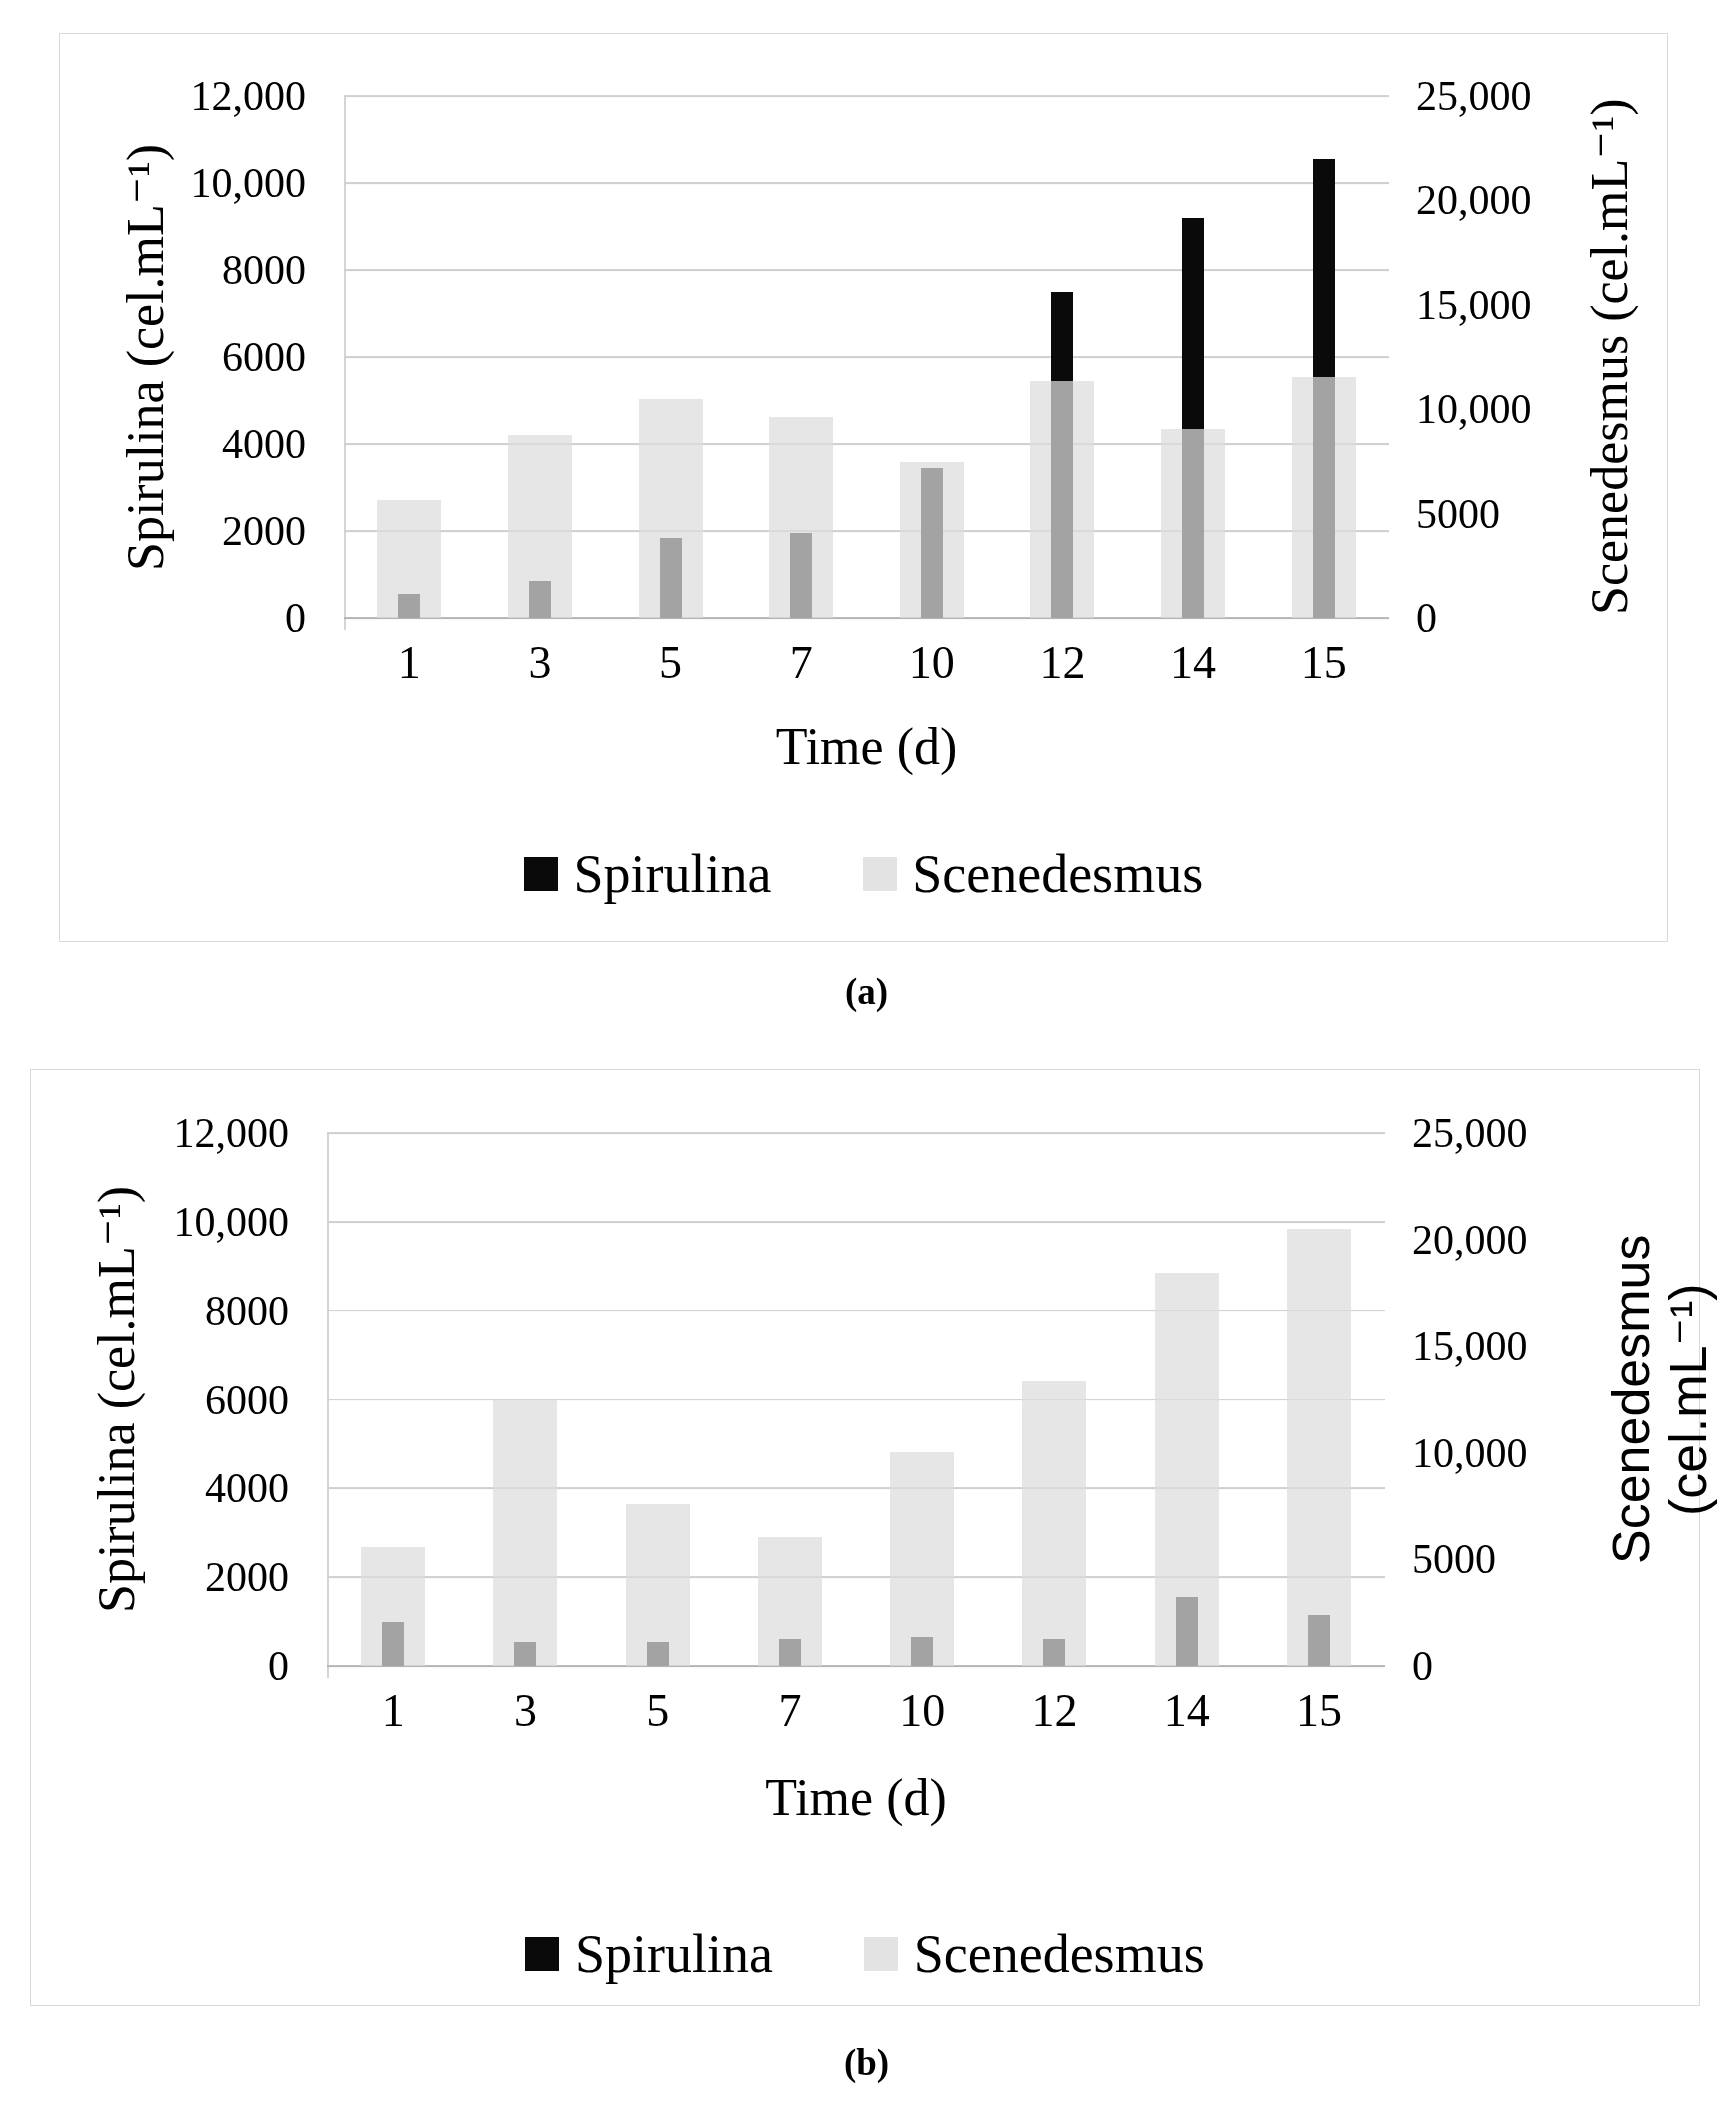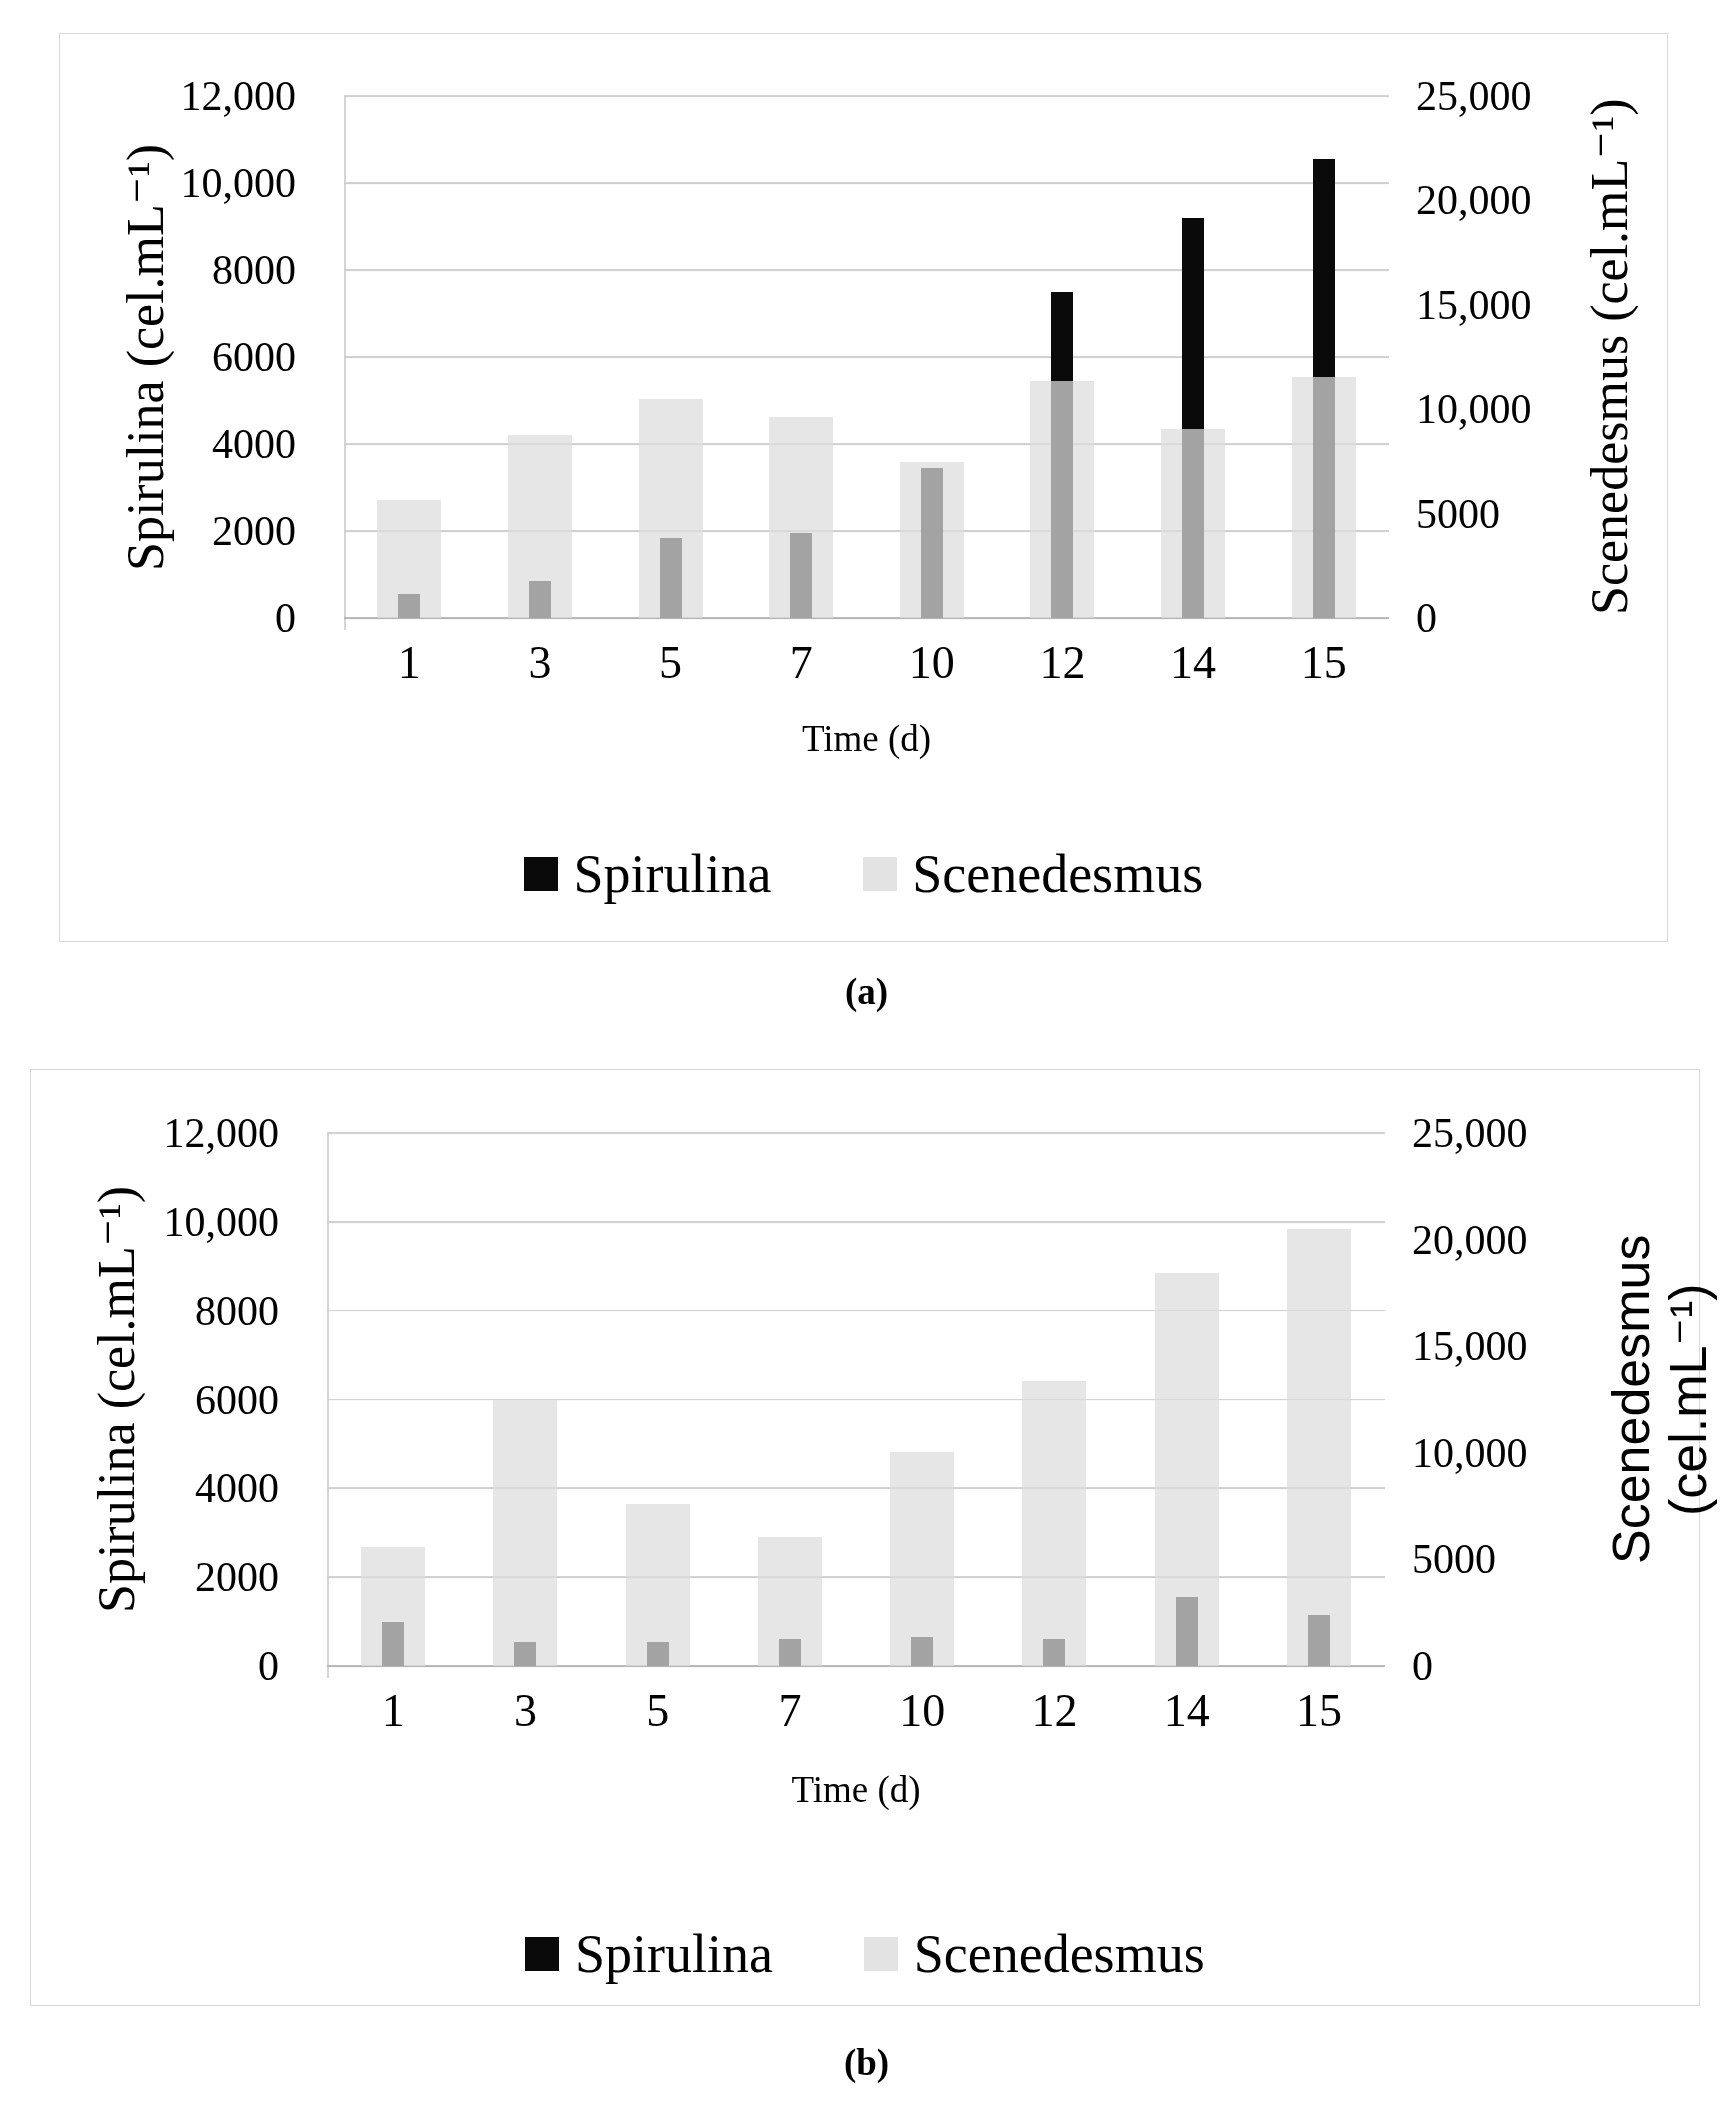--- a/index.html
+++ b/index.html
@@ -18,34 +18,34 @@
   .cell{position:relative;flex:1;height:100%;}
   .bar{position:absolute;bottom:0;left:50%;transform:translateX(-50%);}
   .bar.spir{width:22px;z-index:1;}
   .bar.scen{width:64px;z-index:2;}
   .yticks{position:absolute;}
   #panel-a .yticks-left{left:0;top:62px;width:250px;height:522px;}
   #panel-b .yticks-left{left:0;top:63px;width:262px;height:533px;}
   #panel-a .yticks-right{left:1356px;top:62px;width:254px;height:522px;}
   #panel-b .yticks-right{left:1381px;top:63px;width:254px;height:533px;}
   .ytick{position:absolute;transform:translateY(-50%);font-size:42px;line-height:1;white-space:nowrap;}
-  .yticks-left .ytick{right:14px;text-align:center;}
+  .yticks-left .ytick{right:4px;text-align:center;}
   .yticks-right .ytick{left:0;text-align:left;}
   .xticks{position:absolute;display:flex;}
   #panel-a .xticks{left:284px;top:602px;width:1045px;}
   #panel-b .xticks{left:296px;top:614px;width:1058px;}
   .xtick{flex:1;text-align:center;font-size:46px;line-height:53px;}
   .axis-title{position:absolute;writing-mode:vertical-rl;transform:rotate(180deg);
               text-align:center;font-size:52px;line-height:1.1;display:flex;align-items:center;justify-content:center;}
   #panel-a .axis-title.left{left:57px;top:62px;height:522px;}
   #panel-b .axis-title.left{left:57px;top:63px;height:533px;}
   #panel-a .axis-title.right{left:1521px;top:62px;height:522px;}
   #panel-b .axis-title.right{left:1572px;top:63px;height:533px;}
   .sans{font-family:"Liberation Sans","DejaVu Sans",sans-serif;}
-  .xlabel{position:absolute;text-align:center;font-size:37px;}
+  .xlabel{position:absolute;text-align:center;font-size:52px;}
   #panel-a .xlabel{left:284px;top:683px;width:1045px;}
   #panel-b .xlabel{left:296px;top:698px;width:1058px;}
   .legend{position:absolute;left:0;width:100%;display:flex;justify-content:center;gap:91px;align-items:center;}
   #panel-a .legend{top:813px;}
   #panel-b .legend{top:857px;}
   .legend-item{display:flex;align-items:center;gap:15.7px;}
   .swatch{width:34px;height:34px;display:inline-block;}
   .legend-label{font-size:54px;line-height:1;}
   .caption{position:absolute;left:0;width:100%;text-align:center;font-size:37px;font-weight:bold;}
   #caption-a{top:970px;}

